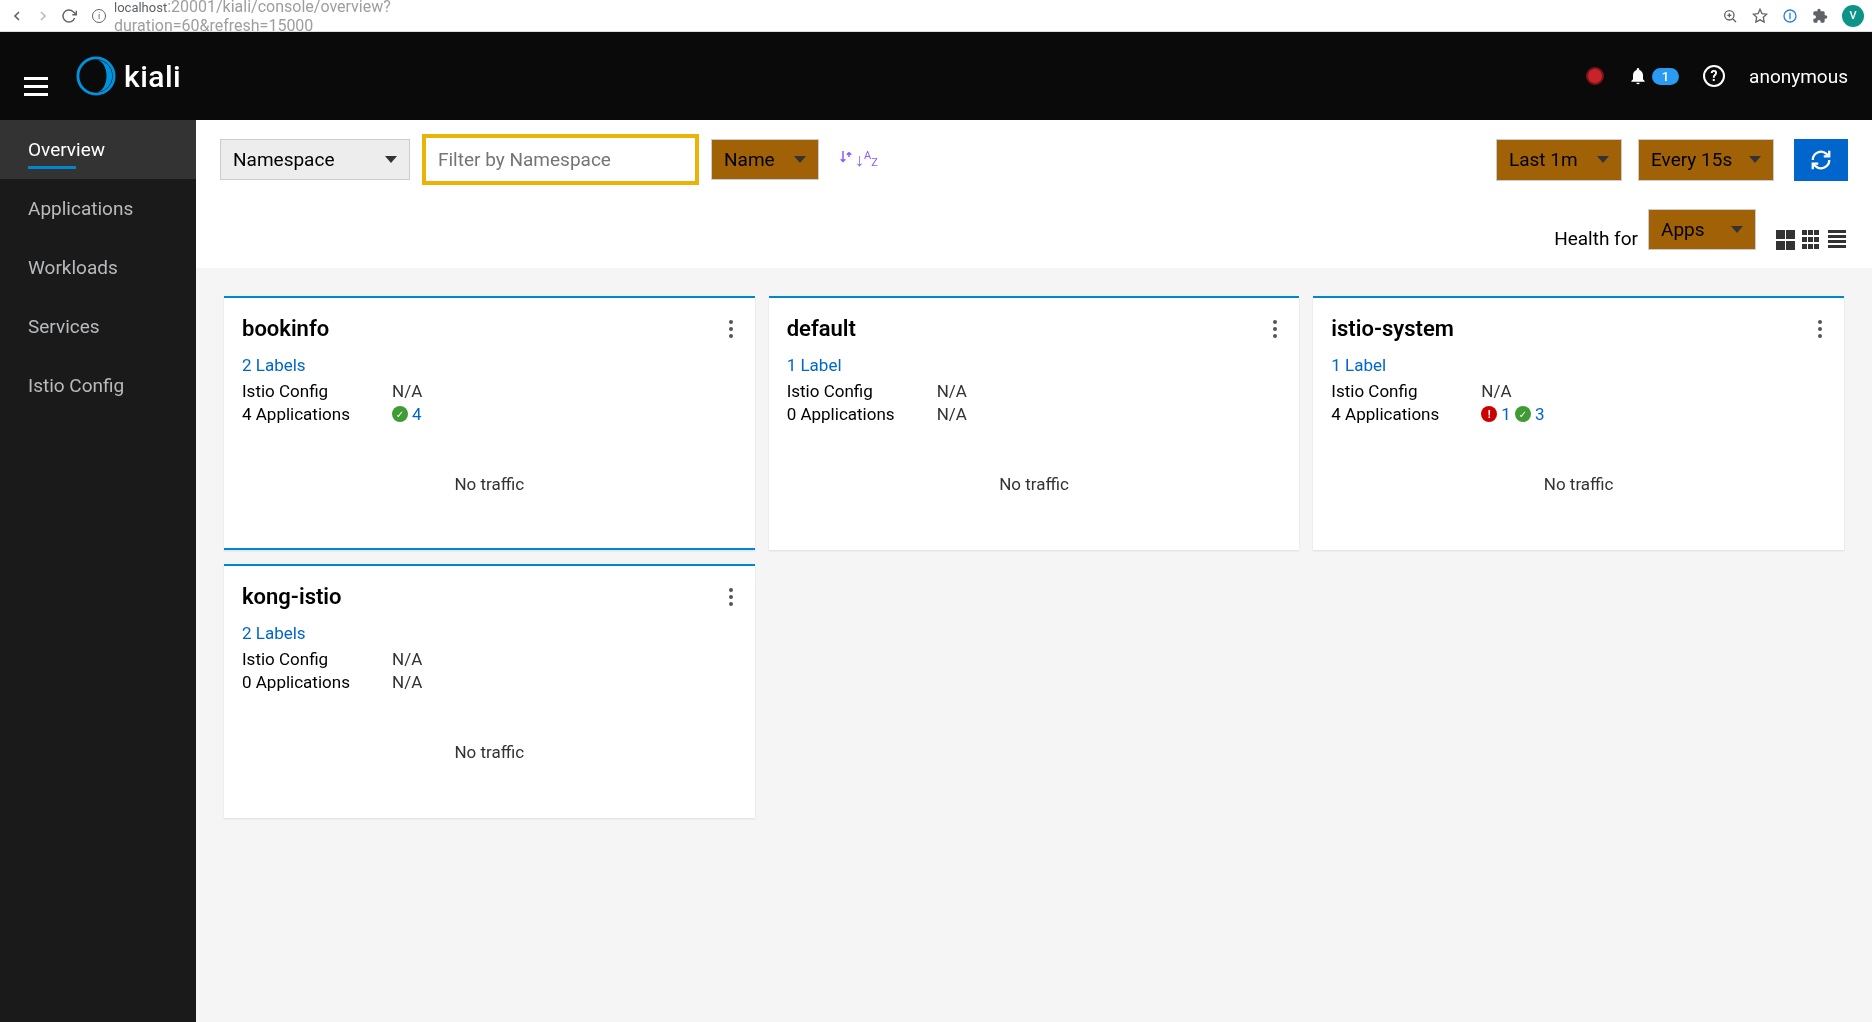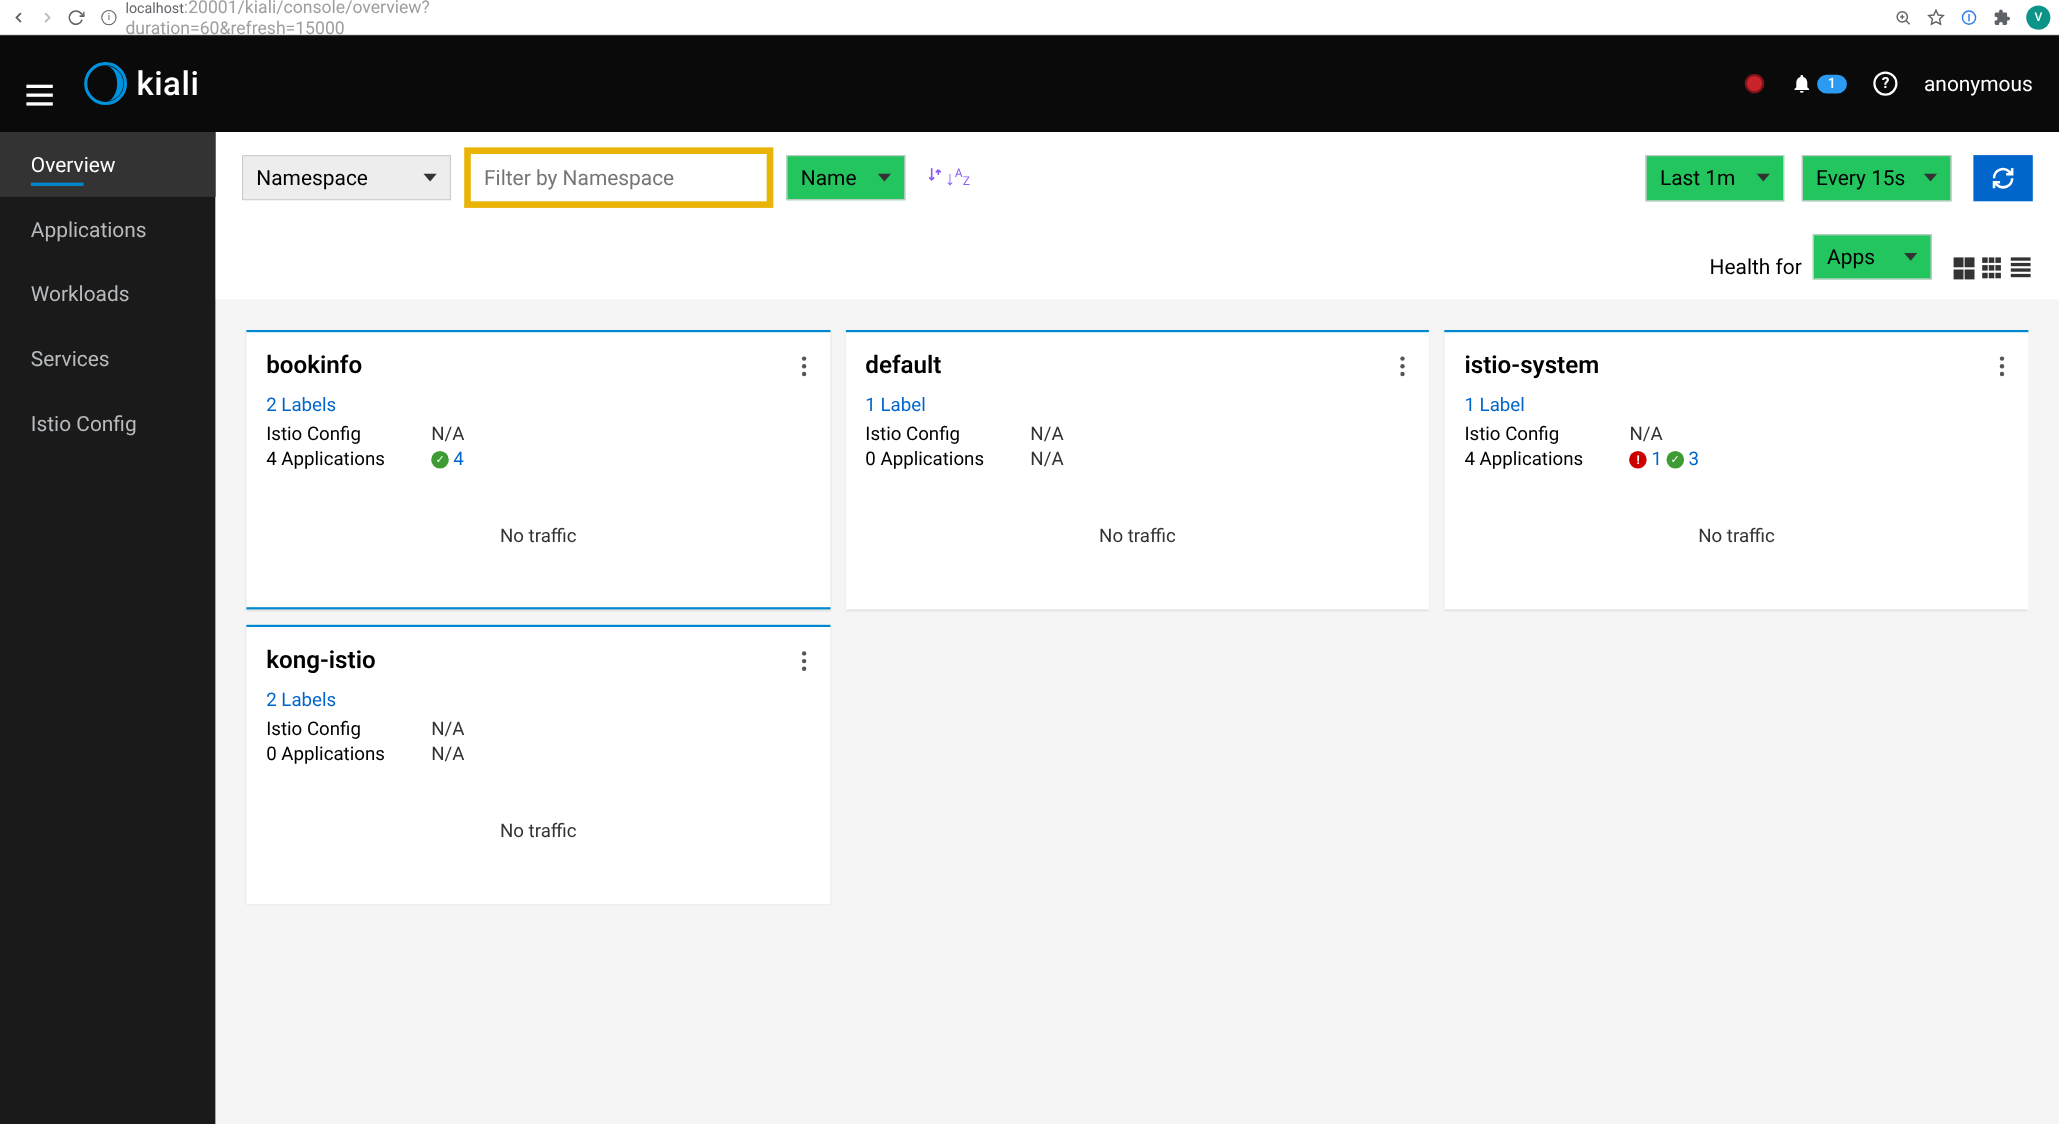--- a/index.html
+++ b/index.html
@@ -31,23 +31,23 @@
     .username { font-size: 19px; }
     
     .app-body { display: flex; height: calc(100vh - 120px); }
     .sidebar { width: 196px; background: #1a1a1a; color: #b8bbbe; flex-shrink: 0; }
     .sidebar-item { padding: 18px 28px; font-size: 19px; cursor: pointer; }
     .sidebar-item.active { background: #333; color: #fff; position: relative; }
     .sidebar-item.active::after { content: ''; position: absolute; bottom: 10px; left: 28px; width: 48px; height: 3px; background: #0088ce; }
     
     .main { flex: 1; background: #f5f5f5; overflow: auto; }
     .toolbar { background: #fff; padding: 14px 24px; display: flex; align-items: center; gap: 12px; }
-    .dropdown { border: 1px solid #ccc; padding: 8px 12px; display: flex; align-items: center; justify-content: space-between; font-size: 19px; background: #22c55e; cursor: pointer; }
+    .dropdown { border: 1px solid #ccc; padding: 8px 12px; display: flex; align-items: center; justify-content: space-between; font-size: 19px; background: #a16207; cursor: pointer; }
     .dropdown.ns { background: #ededed; min-width: 190px; }
-    .filter-input { border: 6px solid #eab308; padding: 10px 12px; font-size: 19px; min-width: 220px; outline:none; }
+    .filter-input { border: 4px solid #eab308; padding: 10px 12px; font-size: 19px; min-width: 220px; outline:none; }
     .dropdown.name { min-width: 108px; }
     .sort-icon { color: #8b5cf6; font-size: 18px; margin-left: 6px; }
     .toolbar-right { margin-left: auto; display: flex; gap: 16px; }
     .refresh-btn { background: #0066cc; color: #fff; width: 54px; height: 42px; display:flex; align-items:center; justify-content:center; border:none; cursor:pointer; margin-left:4px;}
     
     .toolbar2 { background: #fff; padding: 10px 24px 18px; display: flex; align-items: flex-end; justify-content: flex-end; gap: 10px; }
     .health-label { font-size: 19px; }
     .view-icons { display: flex; gap: 6px; margin-left: 10px; }
     .view-icon { width: 20px; height: 20px; display:flex; flex-wrap:wrap; gap:1px; cursor:pointer;}
     .view-icon div{background:#333;}

